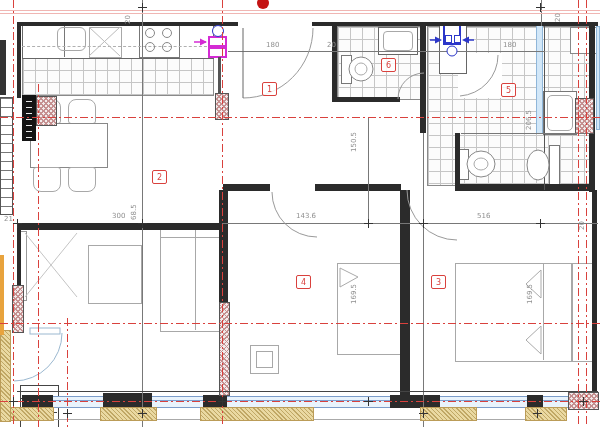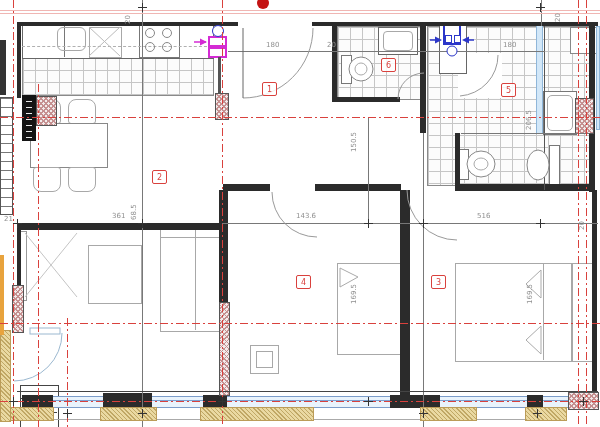--- a/index.html
+++ b/index.html
@@ -222,21 +222,21 @@
   <div class="plus" style="left:533px;top:409px"></div>
 
   <div class="dim vdim" style="left:124px;top:24px">20</div>
   <div class="dim" style="left:266px;top:41px">180</div>
   <div class="dim" style="left:327px;top:41px">20</div>
   <div class="dim" style="left:503px;top:41px">180</div>
   <div class="dim vdim" style="left:554px;top:22px">20</div>
   <div class="dim vdim" style="left:350px;top:152px">150.5</div>
   <div class="dim vdim" style="left:525px;top:130px">206.5</div>
   <div class="dim" style="left:4px;top:215px">21</div>
-  <div class="dim" style="left:112px;top:212px">361</div>
+  <div class="dim" style="left:112px;top:212px">300</div>
   <div class="dim vdim" style="left:130px;top:220px">68.5</div>
   <div class="dim" style="left:296px;top:212px">143.6</div>
   <div class="dim" style="left:477px;top:212px">516</div>
   <div class="dim vdim" style="left:578px;top:230px">20</div>
   <div class="dim vdim" style="left:350px;top:304px">169.5</div>
   <div class="dim vdim" style="left:526px;top:304px">169.5</div>
 
   <div class="rlabel" style="left:262px;top:82px">1</div>
   <div class="rlabel" style="left:152px;top:170px">2</div>
   <div class="rlabel" style="left:431px;top:275px">3</div>

